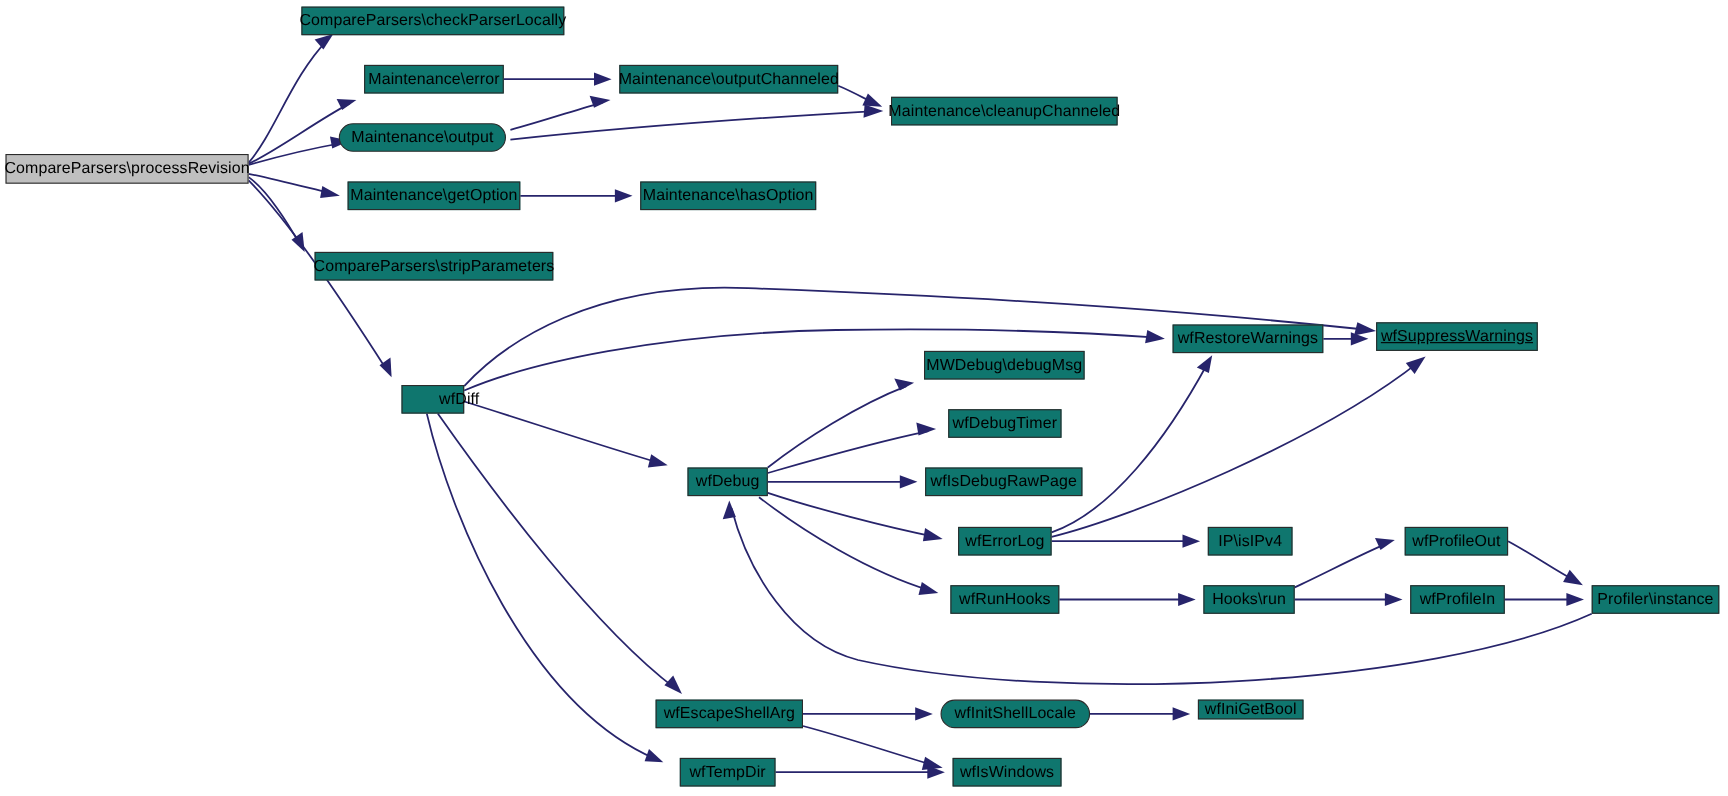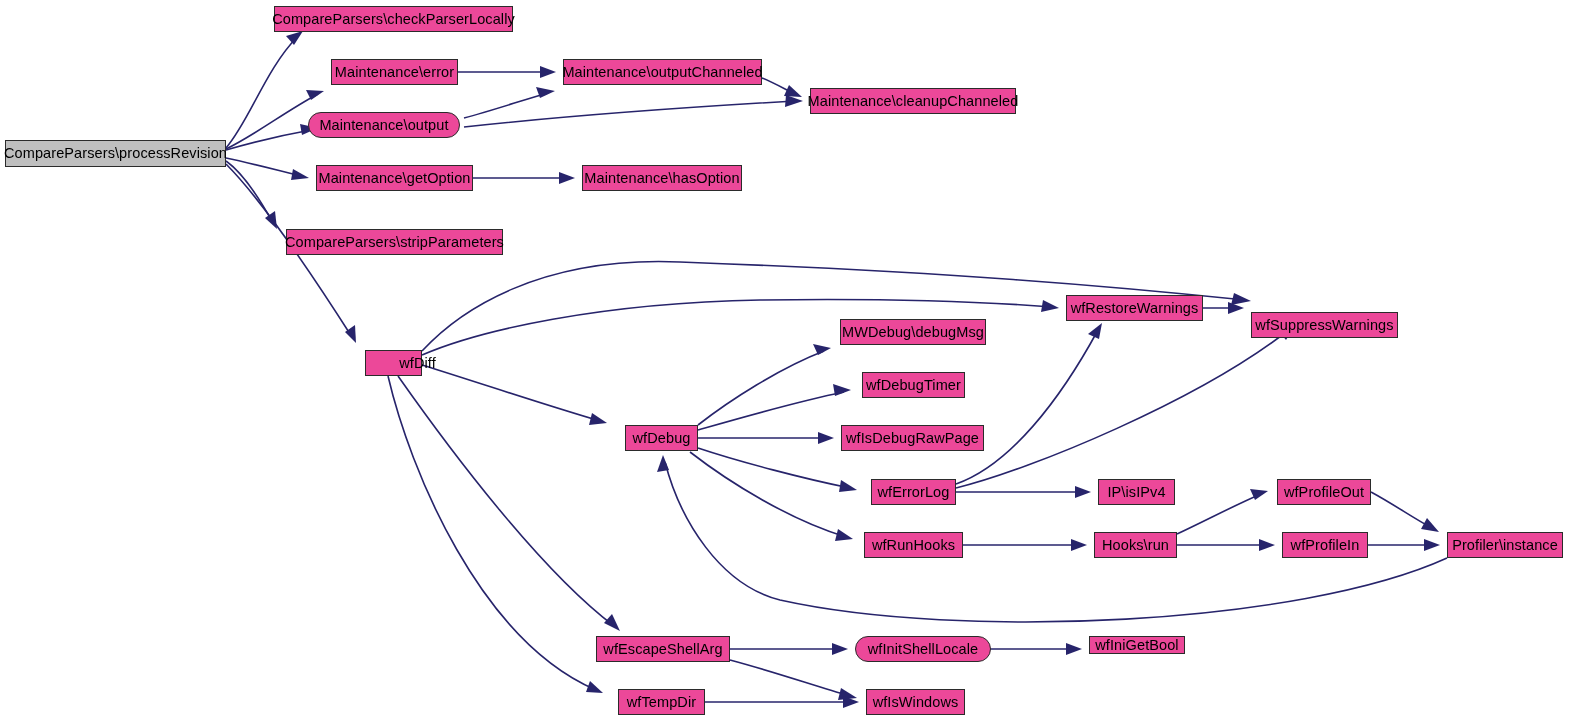--- a/index.html
+++ b/index.html
@@ -30,21 +30,21 @@
     stroke-width: 1.6px;
   }
   .arrow-head {
     fill: #27246b;
     stroke: none;
   }
   .node {
     position: absolute;
     box-sizing: border-box;
     border: 1.5px solid #2b2b2b;
-    background: #ec4899;
+    background: #0f766e;
     color: #000000;
     font-size: 14.5px;
     line-height: 1;
     display: flex;
     align-items: center;
     justify-content: center;
     white-space: nowrap;
     letter-spacing: 0.1px;
     z-index: 2;
   }
@@ -210,21 +210,21 @@
       <div class="node" style="left: 810px; top: 88px; width: 206px; height: 26px;">Maintenance\cleanupChanneled</div>
       <div class="node" style="left: 582px; top: 165px; width: 160px; height: 26px;">Maintenance\hasOption</div>
       <div class="node" style="left: 365px; top: 350px; width: 57px; height: 26px; padding-left: 48px;">wfDiff</div>
       <div class="node" style="left: 625px; top: 425px; width: 73px; height: 26px;">wfDebug</div>
       <div class="node" style="left: 840px; top: 319px; width: 146px; height: 26px;">MWDebug\debugMsg</div>
       <div class="node" style="left: 862px; top: 372px; width: 103px; height: 26px;">wfDebugTimer</div>
       <div class="node" style="left: 841px; top: 425px; width: 143px; height: 26px;">wfIsDebugRawPage</div>
       <div class="node" style="left: 871px; top: 479px; width: 85px; height: 26px;">wfErrorLog</div>
       <div class="node" style="left: 864px; top: 532px; width: 99px; height: 26px;">wfRunHooks</div>
       <div class="node" style="left: 1066px; top: 295px; width: 137px; height: 26px;">wfRestoreWarnings</div>
-      <div class="node" style="left: 1251px; top: 312px; width: 147px; height: 26px;">wfSuppressWarnings</div>
+      <div class="node" style="left: 1251px; top: 293px; width: 147px; height: 26px; text-decoration: underline;">wfSuppressWarnings</div>
       <div class="node" style="left: 1098px; top: 479px; width: 77px; height: 26px;">IP\isIPv4</div>
       <div class="node" style="left: 1094px; top: 532px; width: 83px; height: 26px;">Hooks\run</div>
       <div class="node" style="left: 1277px; top: 479px; width: 94px; height: 26px;">wfProfileOut</div>
       <div class="node" style="left: 1282px; top: 532px; width: 86px; height: 26px;">wfProfileIn</div>
       <div class="node" style="left: 1447px; top: 532px; width: 116px; height: 26px;">Profiler\instance</div>
       <div class="node" style="left: 596px; top: 636px; width: 134px; height: 26px;">wfEscapeShellArg</div>
       <div class="node" style="left: 855px; top: 636px; width: 136px; height: 26px; border-radius: 13px;">wfInitShellLocale</div>
       <div class="node" style="left: 1089px; top: 636px; width: 96px; height: 18px;">wfIniGetBool</div>
       <div class="node" style="left: 618px; top: 689px; width: 87px; height: 26px;">wfTempDir</div>
       <div class="node" style="left: 866px; top: 689px; width: 99px; height: 26px;">wfIsWindows</div>

